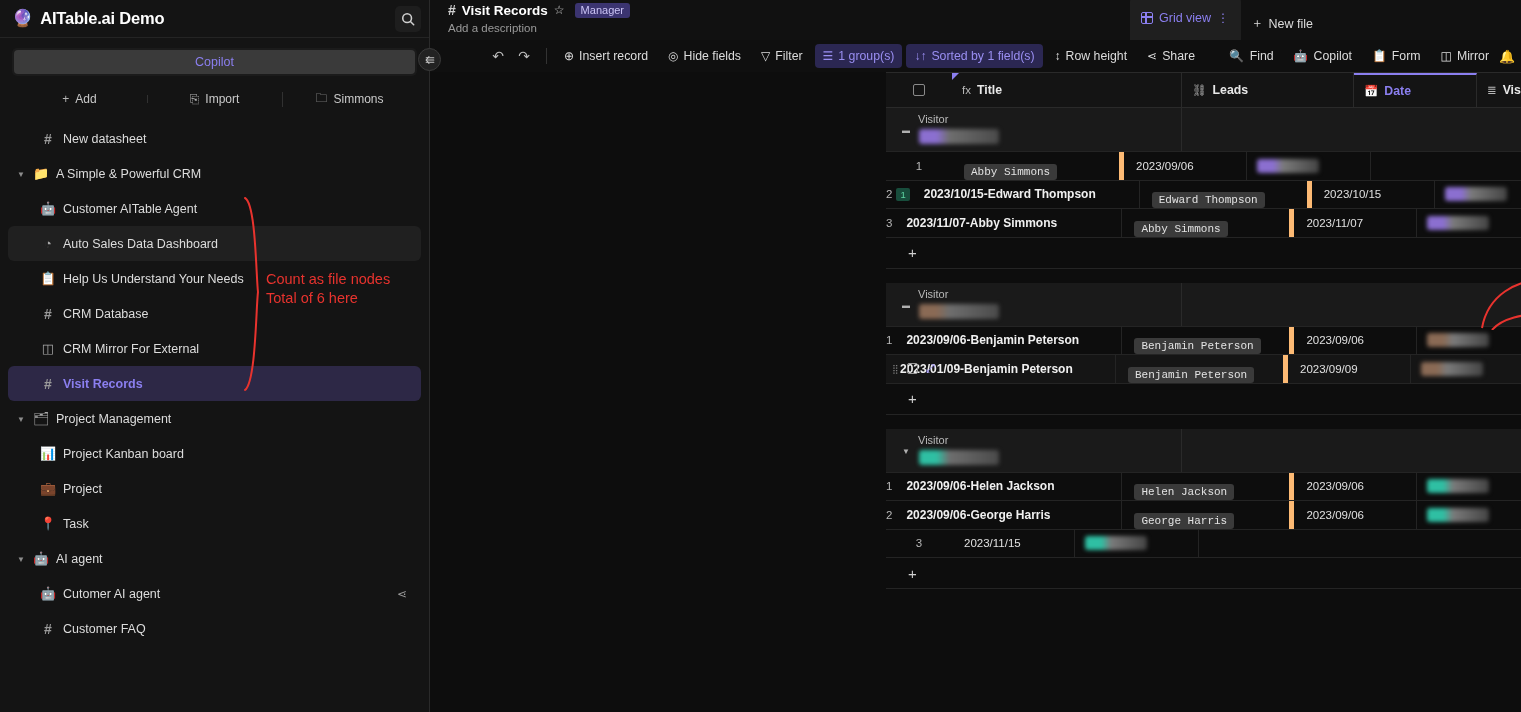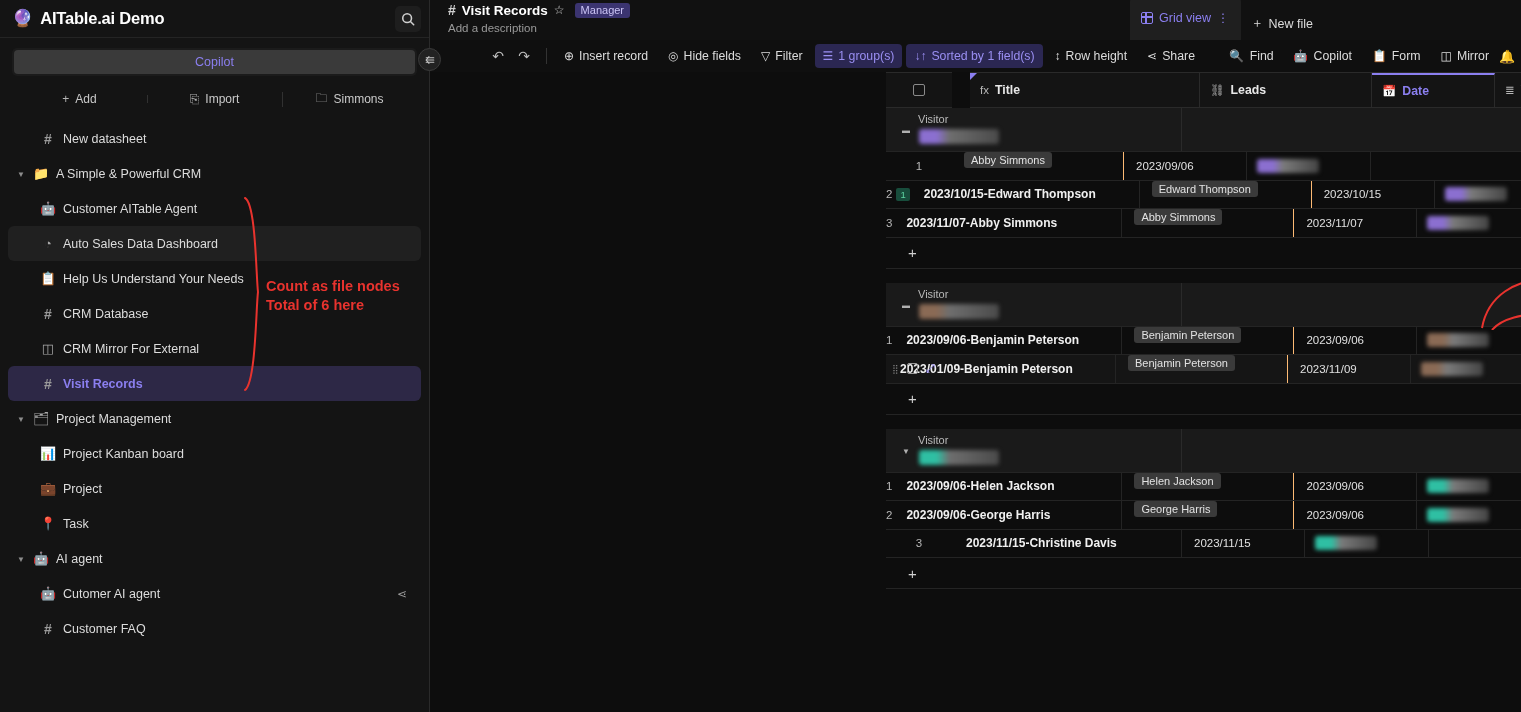--- a/index.html
+++ b/index.html
@@ -72,22 +72,22 @@
   }
   .nicon{ width:16px; text-align:center; font-size:13px; color:#a9a9a9; flex:0 0 16px; }
   .nlabel{ white-space:nowrap; }
   .share-ic{ position:absolute; right:14px; font-size:12px; color:#9a9a9a; }
 
   .hashicon{ color:#9a9a9a; font-size:14px; font-weight:600; }
 
   
   .ann-brace{ position:absolute; left:243px; top:196px; width:18px; height:196px; }
   .ann-text{
-    position:absolute; left:266px; top:277px; color:#e8332e;
-    font-size:14.5px; line-height:19px; font-weight:700; white-space:nowrap;
+    position:absolute; left:266px; top:270px; color:#e8332e;
+    font-size:14.5px; line-height:19px; font-weight:400; white-space:nowrap;
   }
 
   
   .collapse-handle{
     position:absolute; right:-12px; top:48px; width:23px;height:23px;border-radius:50%;
     background:#222; border:1px solid #3a3a3a; display:flex;align-items:center;justify-content:center;
     z-index:20; cursor:pointer;
   }
   .collapse-handle svg{width:12px;height:12px;stroke:#c4c4c4;stroke-width:1.6;fill:none;}
 
@@ -184,22 +184,23 @@
   .cnt-badge{
     background:#184d3c; color:#5fd6a4; font-size:9.5px; border-radius:2px;
     padding:1px 4px; line-height:11px;
   }
   .c-title{
     flex:0 0 230px; display:flex;align-items:center; padding-left:14px;
     font-size:12px; font-weight:bold; color:#f0f0f0; border-right:1px solid #242424;
     white-space:nowrap;
   }
   .c-leads{
-    flex:0 0 172px; display:flex;align-items:flex-start; padding-left:12px;
-    border-right:1px solid #fdba74;
+    flex:0 0 172px; display:flex;align-items:flex-end; padding-left:12px;
+    border-right:5px solid #fdba74;
+    font-family:Liberation Mono, monospace;
   }
   .tag{
     background:#3a3a3a; color:#e2e2e2; font-size:11px; border-radius:3px; padding:2px 7px;
     white-space:nowrap;
   }
   .c-date{
     flex:0 0 123px; display:flex;align-items:center;padding-left:12px;
     font-size:11.5px; color:#e0e0e0; border-right:1px solid #242424;
   }
   .c-visitor{
@@ -418,21 +419,21 @@
         <div class="tb-bell">🔔</div>
       </div>
     </div>
 
     <div class="gridwrap">
 
       <div class="gutter-head">
         <div class="chkbox"></div>
       </div>
 
-      <div class="headrow" id="headrow" style="left:540px;">
+      <div class="headrow" id="headrow" style="left:522px;">
           <div class="hcell" style="flex: 0 0 230px;">
             <span class="tri"></span>
             <span class="hic">fx</span>
             <span>Title</span>
           </div>
           <div class="hcell" style="flex: 0 0 172px;">
             <span class="hic">⛓</span>
             <span>Leads</span>
           </div>
           <div class="hcell active" style="flex: 0 0 123px;">
@@ -522,21 +523,21 @@
             <div class="row selrow">
               <div class="c-num">
                 <span class="rowdrag">⣿</span>
                 <span class="rowchk"></span>
                 <span class="rowexp">⤢</span>
               </div>
               <div class="c-title">2023/01/09-Benjamin Peterson</div>
               <div class="c-leads">
                 <span class="tag">Benjamin Peterson</span>
               </div>
-              <div class="c-date">2023/11/09</div>
+              <div class="c-date">2023/09/09</div>
               <div class="c-visitor">
                 <span class="vis-blur" style="background:linear-gradient(90deg,#8a6a55 0%,#8a6a55 26%,#7a7a7a 42%,#444 100%);filter:blur(2px);"></span>
               </div>
             </div>
             <div class="addrow">+</div>
           </div>
           <div class="groupgap"></div>
           <div class="group">
             <div class="grouphead">
               <div class="gh-left">
@@ -569,21 +570,20 @@
               </div>
               <div class="c-date">2023/09/06</div>
               <div class="c-visitor">
                 <span class="vis-blur" style="background:linear-gradient(90deg,#2fbfa3 0%,#2fbfa3 26%,#7a7a7a 42%,#444 100%);filter:blur(2px);"></span>
               </div>
             </div>
             <div class="row">
               <div class="c-num">
                 <span>3</span>
               </div>
-              <div class="c-title">2023/11/15-Christine Davis</div>
               <div class="c-date">2023/11/15</div>
               <div class="c-visitor">
                 <span class="vis-blur" style="background:linear-gradient(90deg,#2fbfa3 0%,#2fbfa3 26%,#7a7a7a 42%,#444 100%);filter:blur(2px);"></span>
               </div>
             </div>
             <div class="addrow">+</div>
           </div>
           <div class="groupgap"></div>
         </div>
 

